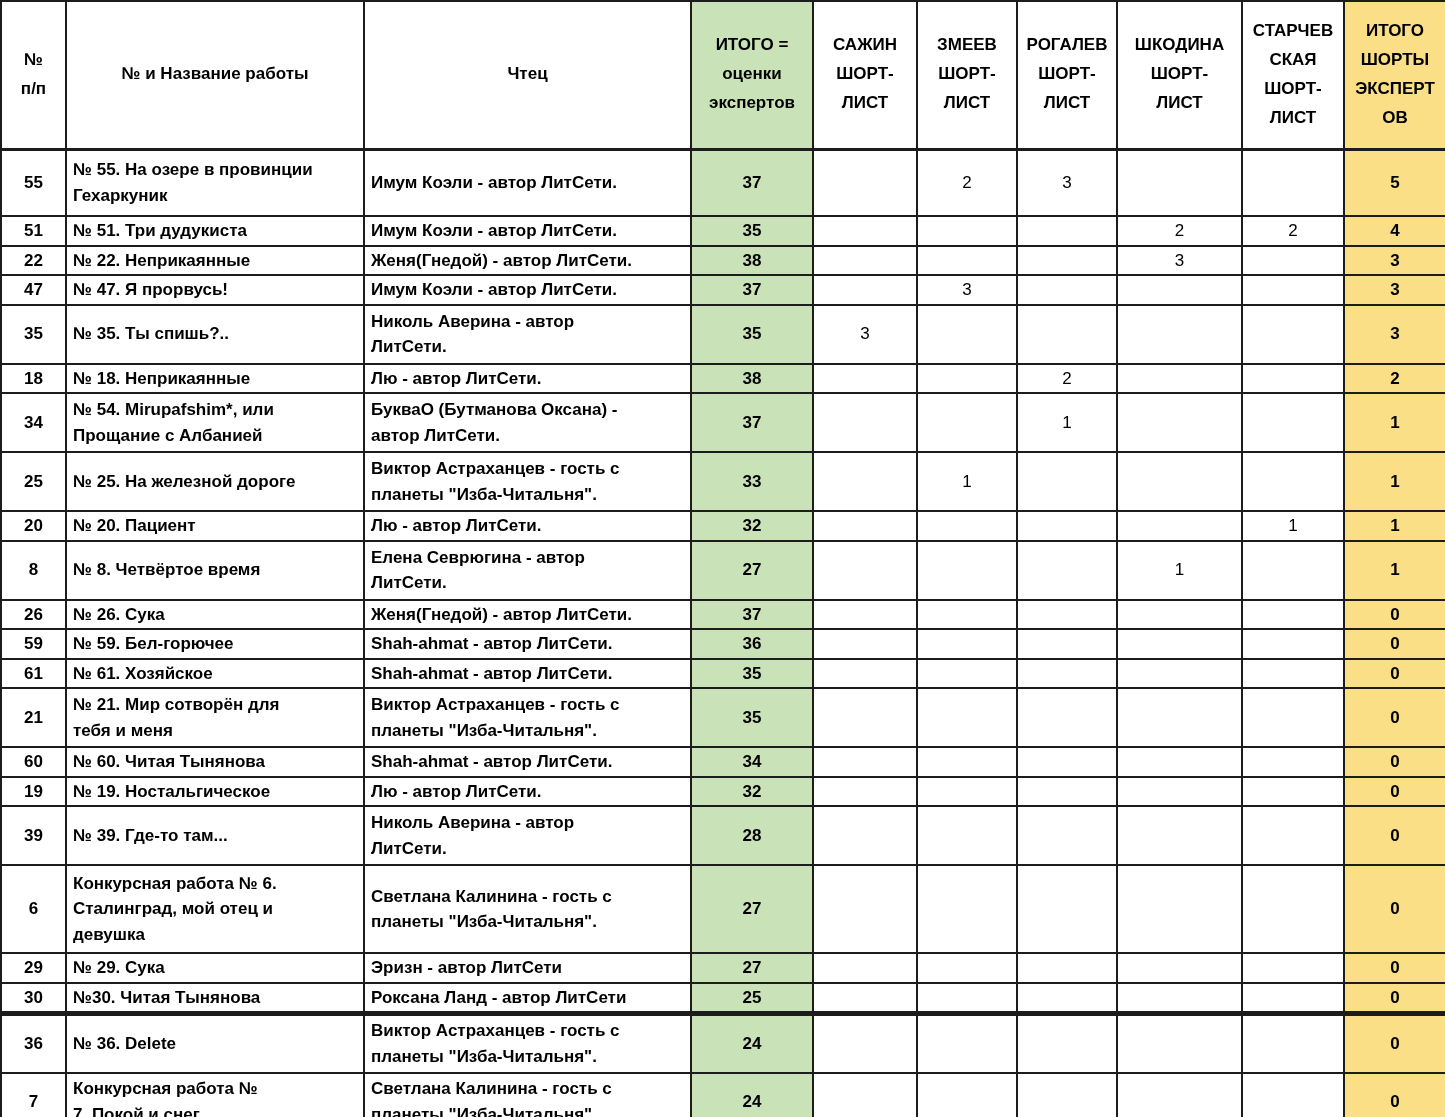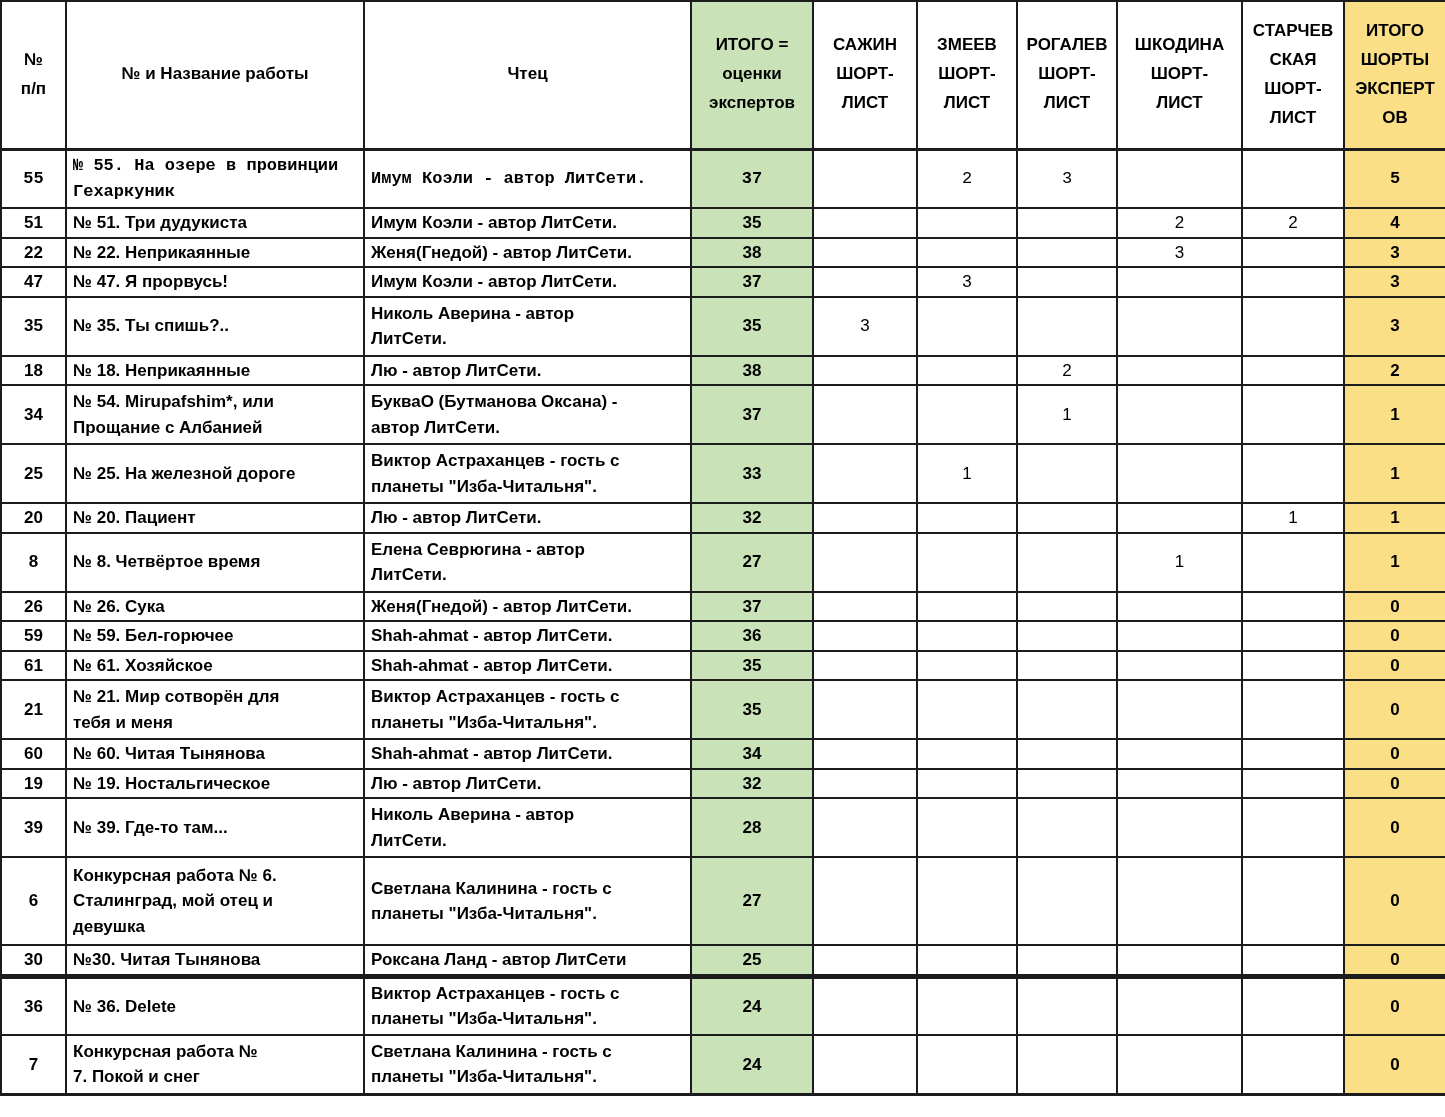--- a/index.html
+++ b/index.html
@@ -93,21 +93,21 @@
 СКАЯ
 ШОРТ-
 ЛИСТ</th>
       <th class="yellow">ИТОГО
 ШОРТЫ
 ЭКСПЕРТ
 ОВ</th>
     </tr>
   </thead>
   <tbody>
-      <tr style="height: 59px; font-family: Liberation Mono, monospace;">
+      <tr style="height: 67px;">
     <td class="center bold">55</td>
     <td class="left bold">№ 55. На озере в провинции
 Гехаркуник</td>
     <td class="left bold">Имум Коэли - автор ЛитСети.</td>
     <td class="center bold green">37</td>
     <td class="center c-score"></td>
     <td class="center c-score">2</td>
     <td class="center c-score">3</td>
     <td class="center c-score"></td>
     <td class="center c-score"></td>
@@ -321,20 +321,32 @@
     <td class="left bold">Светлана Калинина - гость с
 планеты "Изба-Читальня".</td>
     <td class="center bold green">27</td>
     <td class="center c-score"></td>
     <td class="center c-score"></td>
     <td class="center c-score"></td>
     <td class="center c-score"></td>
     <td class="center c-score"></td>
     <td class="center bold yellow">0</td>
   </tr>
+      <tr style="height: 29px;">
+    <td class="center bold">29</td>
+    <td class="left bold">№ 29. Сука</td>
+    <td class="left bold">Эризн - автор ЛитСети</td>
+    <td class="center bold green">27</td>
+    <td class="center c-score"></td>
+    <td class="center c-score"></td>
+    <td class="center c-score"></td>
+    <td class="center c-score"></td>
+    <td class="center c-score"></td>
+    <td class="center bold yellow">0</td>
+  </tr>
       <tr class="thick-bottom" style="height: 29px;">
     <td class="center bold">30</td>
     <td class="left bold">№30. Читая Тынянова</td>
     <td class="left bold">Роксана Ланд - автор ЛитСети</td>
     <td class="center bold green">25</td>
     <td class="center c-score"></td>
     <td class="center c-score"></td>
     <td class="center c-score"></td>
     <td class="center c-score"></td>
     <td class="center c-score"></td>

